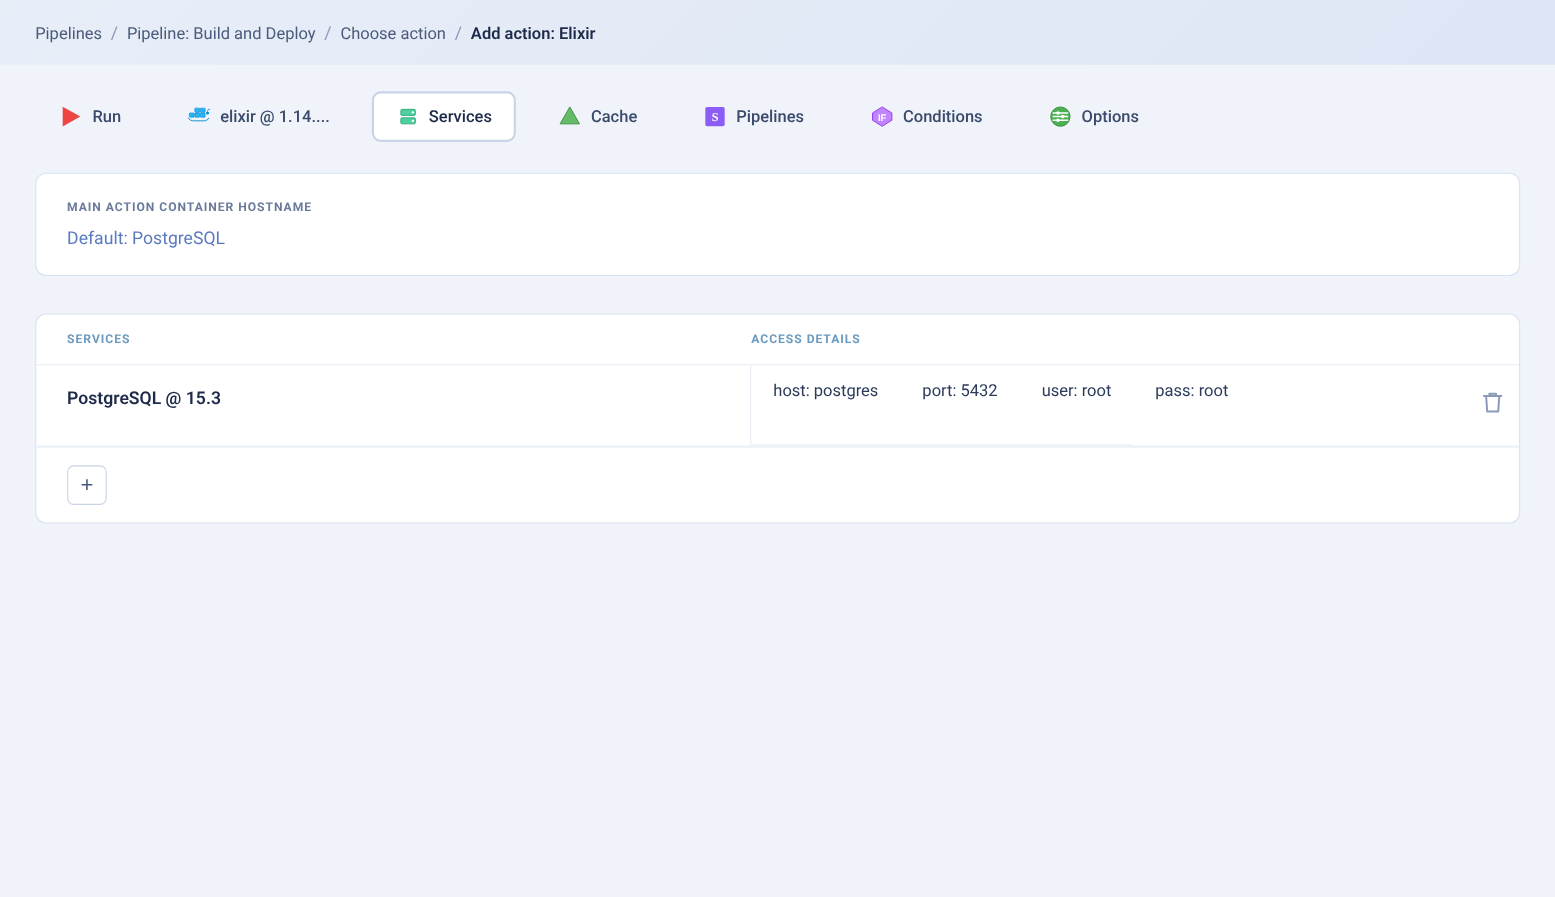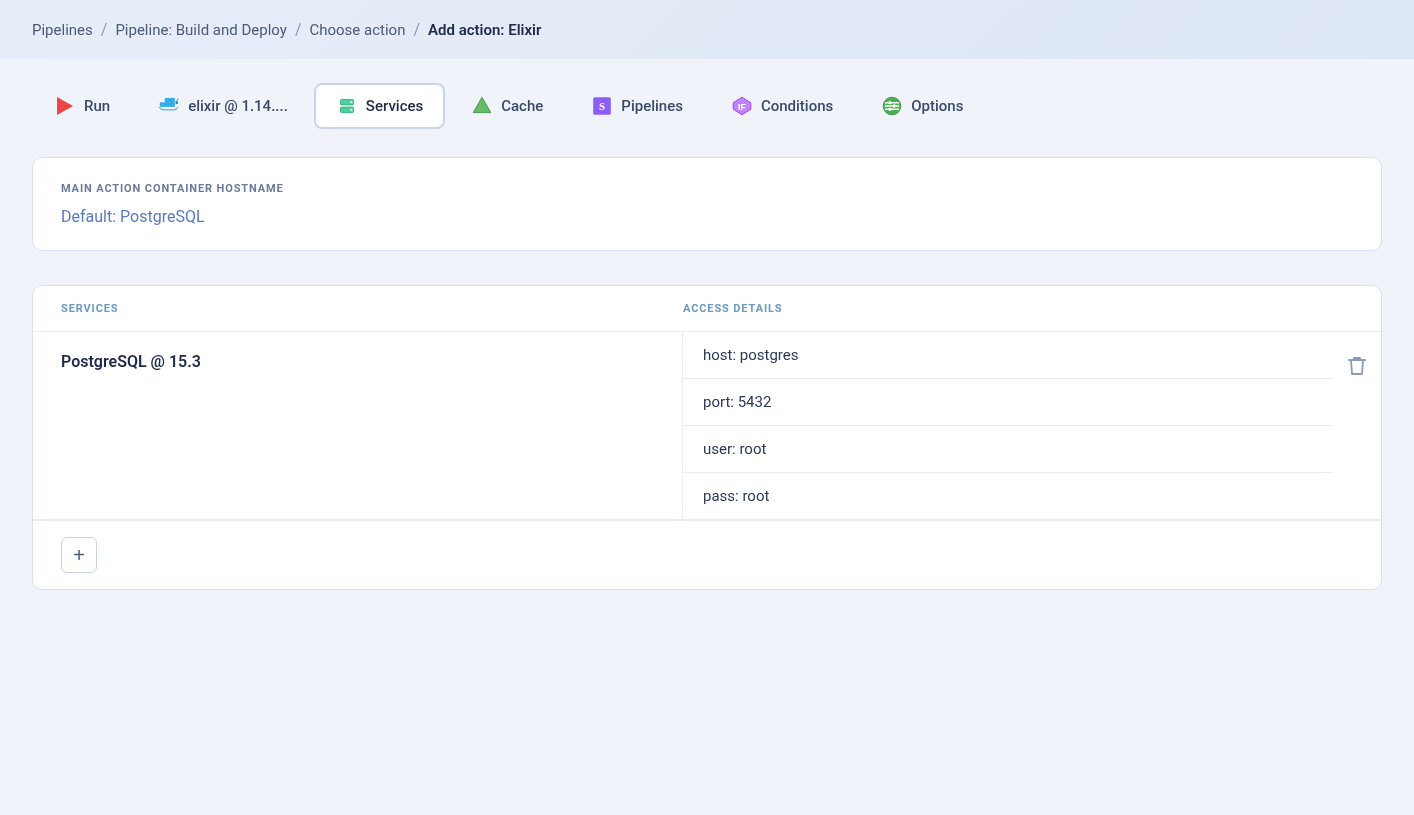--- a/index.html
+++ b/index.html
@@ -37,21 +37,21 @@
     
     .main-content {
       background: #f0f4fa;
       padding: 24px 32px;
     }
 
     
     .tabs {
       display: flex;
       align-items: center;
-      gap: 4px;
+      gap: 16px;
       margin-bottom: 28px;
       flex-wrap: wrap;
     }
     .tab {
       display: flex;
       align-items: center;
       gap: 8px;
       padding: 10px 20px;
       border-radius: 8px;
       cursor: pointer;
@@ -141,21 +141,22 @@
       padding: 20px 28px;
       font-size: 16px;
       font-weight: 600;
       color: #1e2a4a;
       display: flex;
       align-items: flex-start;
       border-right: 1px solid #e8eef8;
     }
     .access-details-cell {
       display: flex;
-      flex-direction: column;
+      flex-direction: row;
+      text-align: right;
     }
     .access-detail-row {
       padding: 14px 20px;
       font-size: 15px;
       color: #2a3a5a;
       border-bottom: 1px solid #e8eef8;
     }
     .access-detail-row:last-child {
       border-bottom: none;
     }

